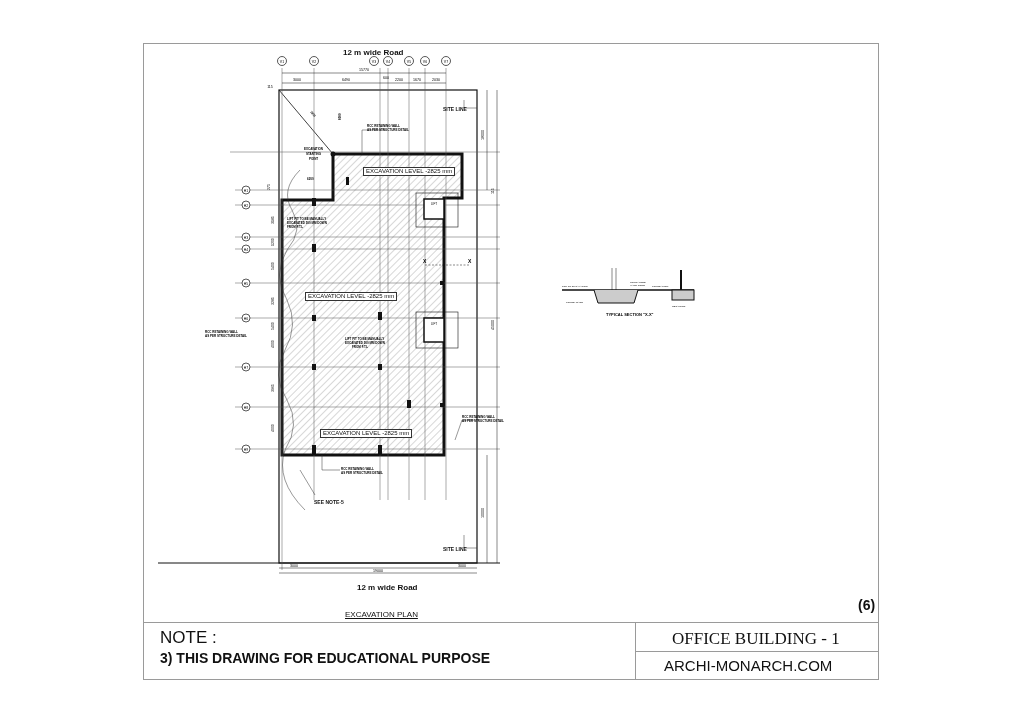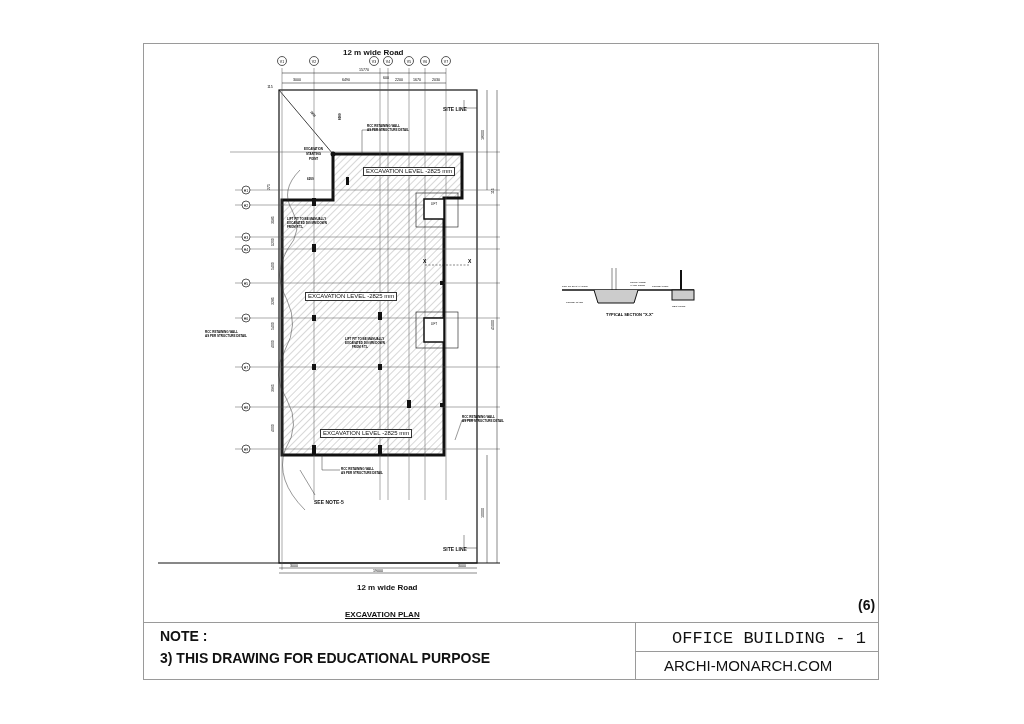--- a/index.html
+++ b/index.html
@@ -2,28 +2,28 @@
 <html><head>
 <meta charset="utf-8">
 <style>
   html, body { margin:0; padding:0; background:#ffffff; }
   body { width:1024px; height:724px; position:relative; overflow:hidden; font-family:"Liberation Sans", sans-serif; color:#111; }
   .sheet { position:absolute; left:143px; top:43px; width:736px; height:637px; border:1px solid #9a9a9a; box-sizing:border-box; }
   svg.plan { position:absolute; left:0; top:0; width:1024px; height:724px; }
   .t { position:absolute; white-space:nowrap; }
   .road-top { left:343px; top:48px; font-size:8px; font-weight:bold; }
   .road-bot { left:357px; top:583px; font-size:8px; font-weight:bold; }
-  .title { left:345px; top:610px; font-size:8px; font-weight:bold; text-decoration:underline; }
+  .title { left:345px; top:610px; font-size:8px; font-weight:normal; text-decoration:underline; }
   .sheetnum { left:858px; top:597px; font-size:14px; font-weight:bold; }
   .titleblock { position:absolute; left:143px; top:622px; width:736px; height:58px; border-top:1px solid #9a9a9a; box-sizing:border-box; }
   .tb-right { position:absolute; left:635px; top:622px; width:244px; height:58px; border-left:1px solid #9a9a9a; box-sizing:border-box; }
   .tb-divider { position:absolute; left:635px; top:651px; width:244px; height:0; border-top:1px solid #9a9a9a; }
-  .note-h { left:160px; top:628px; font-size:14px; font-weight:bold; }
+  .note-h { left:160px; top:628px; font-size:17px; font-weight:normal; }
   .note-1 { left:160px; top:650px; font-size:14px; font-weight:bold; }
-  .proj { left:672px; top:629px; font-size:17px; font-family:Liberation Mono, monospace; }
+  .proj { left:672px; top:629px; font-size:17px; font-family:Liberation Serif, serif; }
   .site { left:664px; top:657px; font-size:15px; font-weight:normal; }
   .lbl { font-size:5px; font-weight:bold; }
   .lvl { position:absolute; font-size:6px; border:1px solid #333; background:#fff; padding:0 2px; line-height:7px; }
 </style>
 </head>
 <body>
 
 <div class="sheet"></div>
 
 <svg class="plan" viewBox="0 0 1024 724" xmlns="http://www.w3.org/2000/svg">

